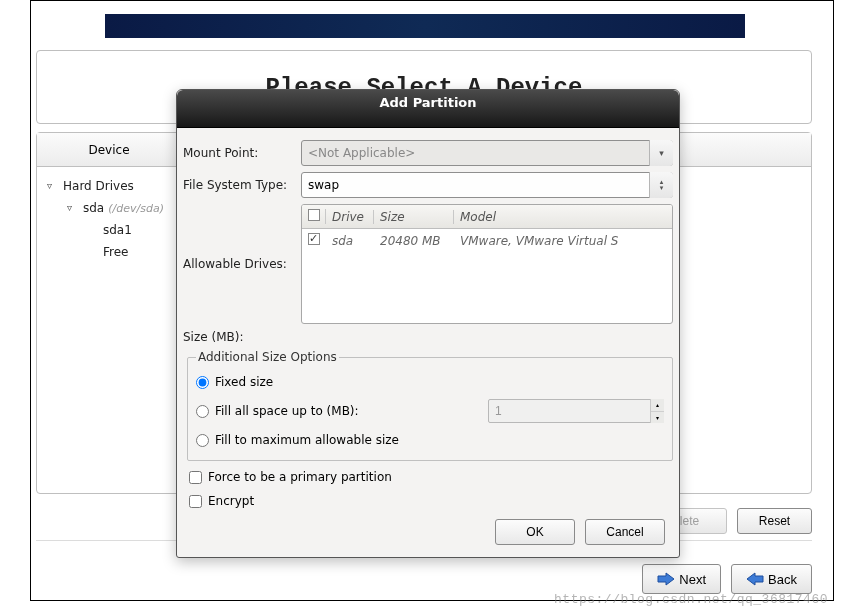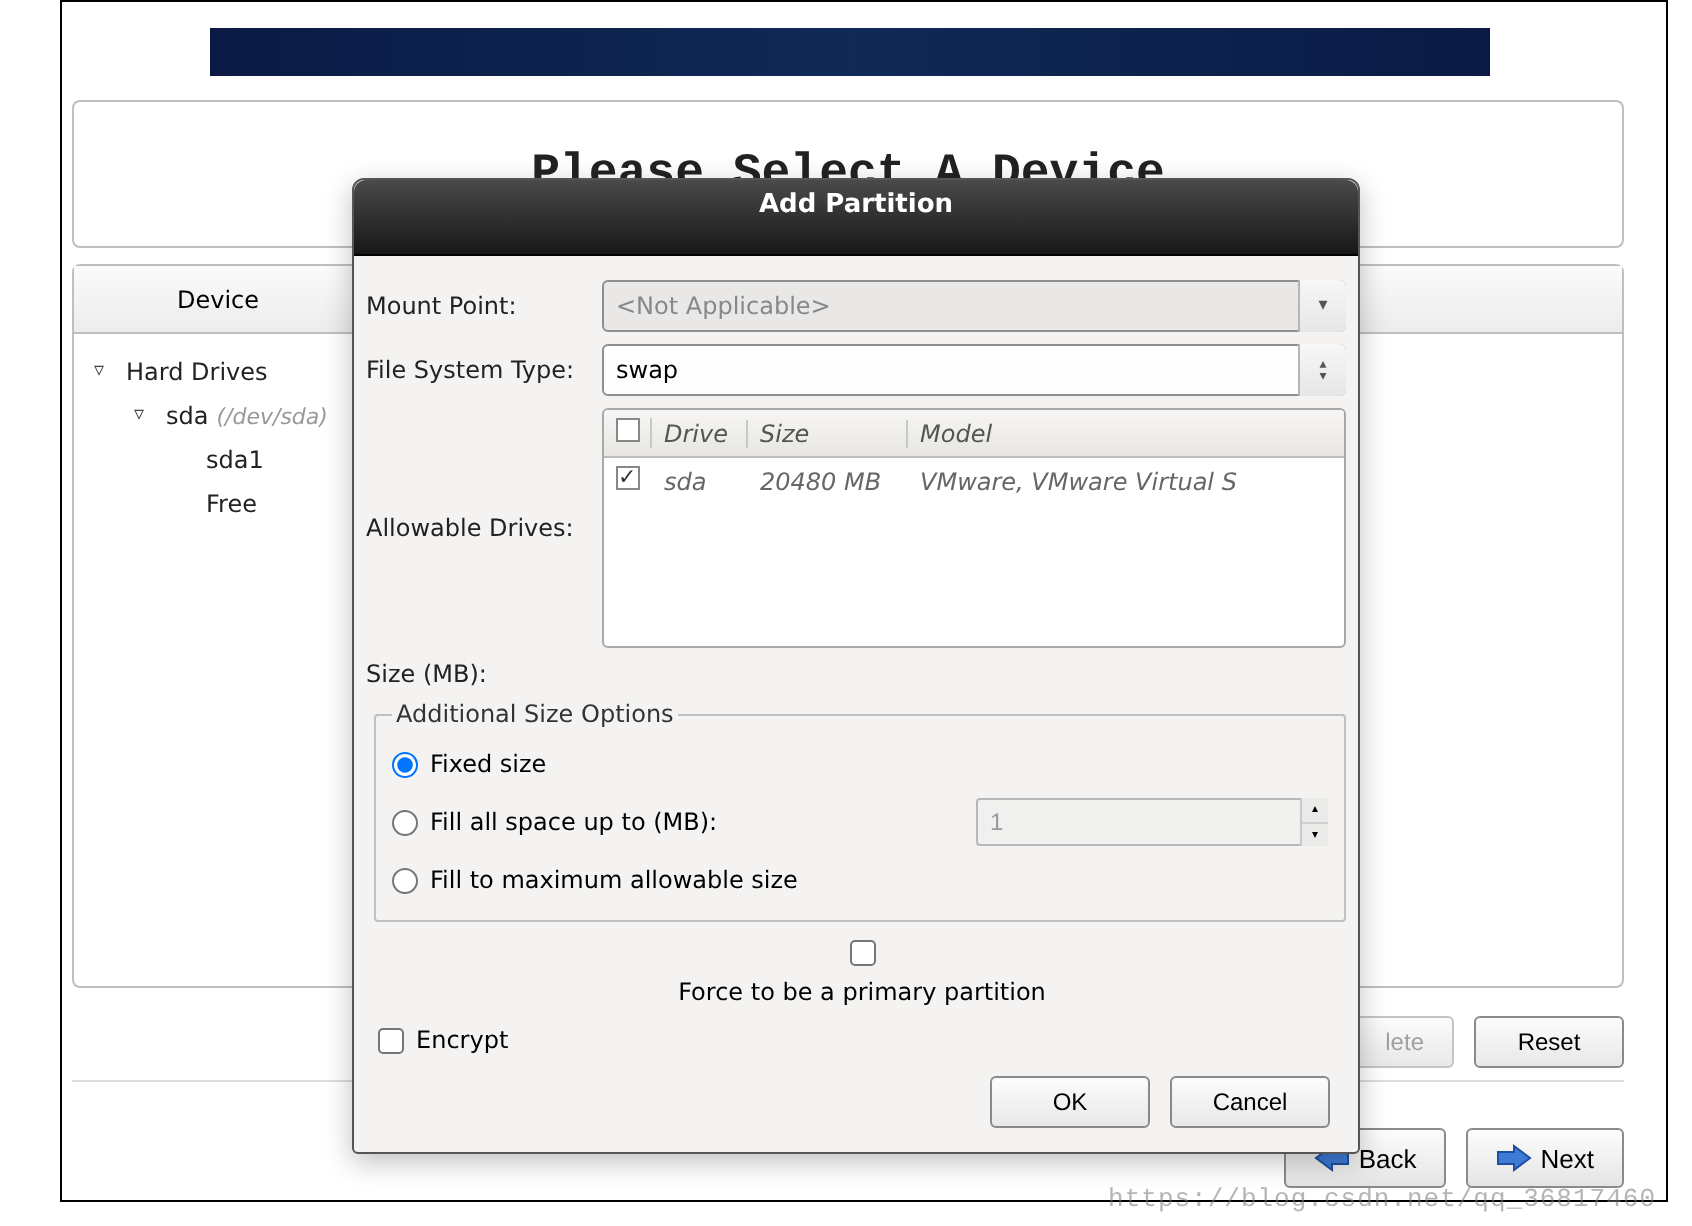--- a/index.html
+++ b/index.html
@@ -119,21 +119,20 @@
     font-size: 12px;
     display: inline-flex;
     align-items: center;
     justify-content: center;
     gap: 4px;
   }
   .btn.disabled {
     color: #a0a0a0;
     cursor: default;
     border-color: #c4c4c4;
-    justify-content: flex-end;
   }
   .nav-btn {
     min-width: 75px;
     height: 30px;
     padding: 0 14px;
     border: 1px solid #8a8a8a;
     border-radius: 3px;
     background: linear-gradient(#fdfdfd, #e4e4e4);
     cursor: pointer;
     font-size: 13px;
@@ -389,32 +388,32 @@
     <span>Reset</span>
   </button>
 </div>
 
 <div class="hr-line"></div>
 
 <div class="bottom-actions-2">
   <button class="nav-btn">
     <span class="arrow-icon">
       <svg viewBox="0 0 18 14">
+          <polygon points="1,4 9,4 9,1 17,7 9,13 9,10 1,10" fill="#3d7bd6" stroke="#1e4f9e" stroke-width="1"></polygon>
+        </svg>
+    </span>
+    <span>Next</span>
+  </button>
+  <button class="nav-btn">
+    <span class="arrow-icon">
+      <svg viewBox="0 0 18 14">
           <polygon points="9,1 9,4 17,4 17,10 9,10 9,13 1,7" fill="#3d7bd6" stroke="#1e4f9e" stroke-width="1"></polygon>
         </svg>
     </span>
     <span>Back</span>
-  </button>
-  <button class="nav-btn">
-    <span class="arrow-icon">
-      <svg viewBox="0 0 18 14">
-          <polygon points="1,4 9,4 9,1 17,7 9,13 9,10 1,10" fill="#3d7bd6" stroke="#1e4f9e" stroke-width="1"></polygon>
-        </svg>
-    </span>
-    <span>Next</span>
   </button>
 </div>
 
 <div class="dialog">
   <div class="dialog-titlebar">Add Partition</div>
   <div class="dialog-body">
 
     <div class="form-row">
       <div class="form-label">Mount Point:</div>
       <div class="form-control">
@@ -475,21 +474,21 @@
           </div>
         </div>
       </div>
 
       <div class="radio-row">
         <input type="radio" name="sizeopt" style="">
         <span>Fill to maximum allowable size</span>
       </div>
     </fieldset>
 
-    <div class="check-row" style="padding-left:6px;flex-direction:column;">
+    <div class="check-row" style="padding-left:6px;">
       <input type="checkbox" style="">
       <span>Force to be a primary partition</span>
     </div>
     <div class="check-row" style="padding-left:6px;">
       <input type="checkbox" style="">
       <span>Encrypt</span>
     </div>
 
     <div class="dialog-actions">
       <button class="btn" style="min-width:80px;">

